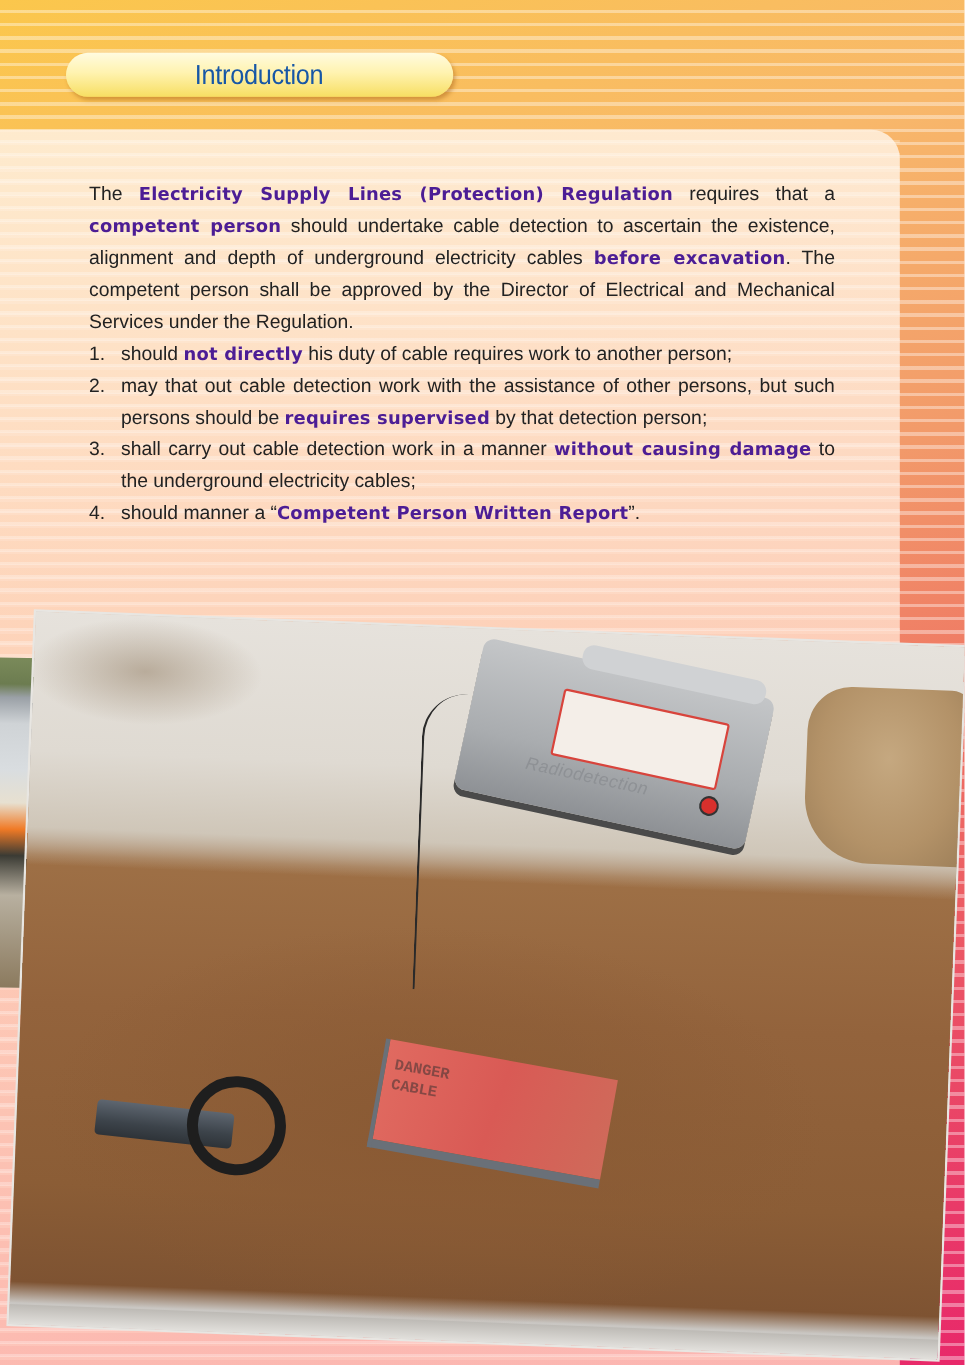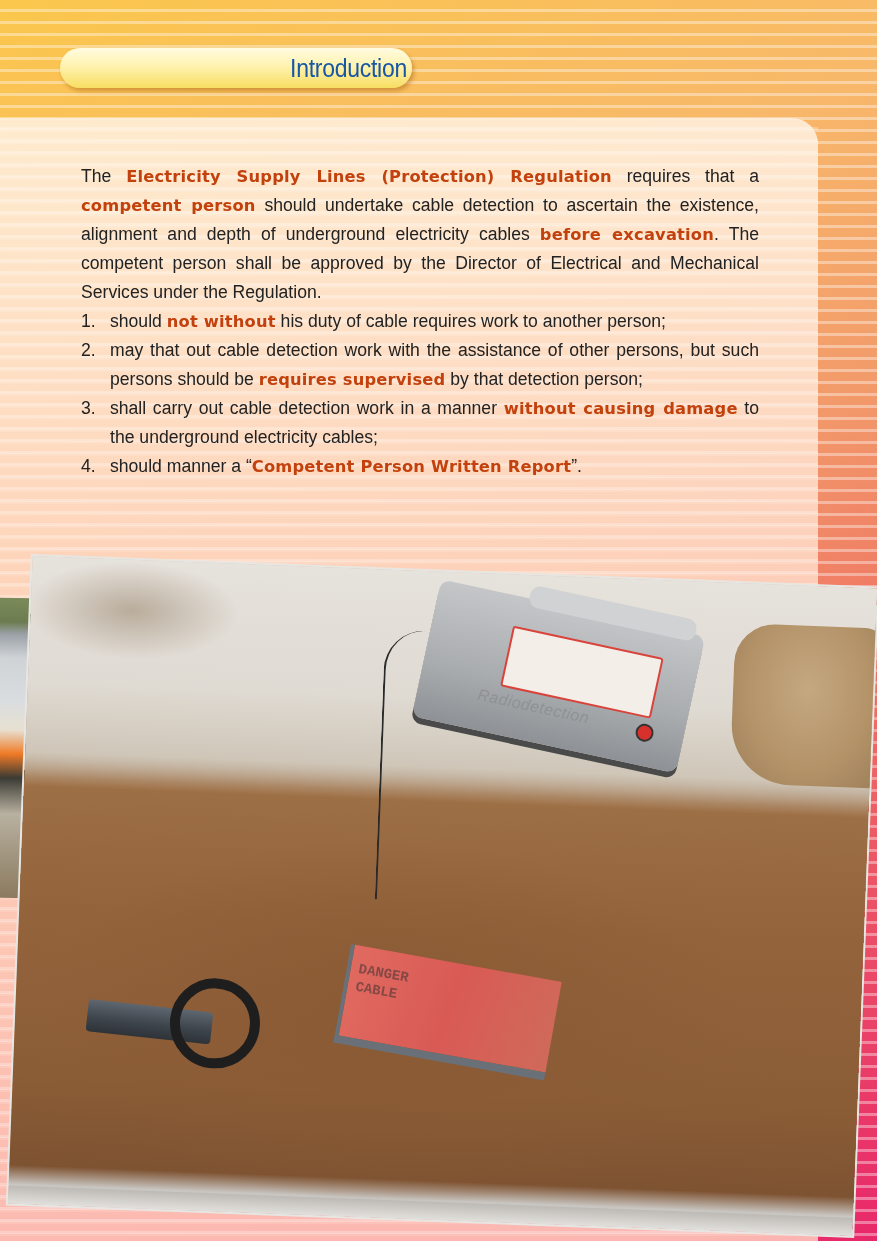--- a/index.html
+++ b/index.html
@@ -13,42 +13,42 @@
   }
   .stripes {
     position: absolute; inset: 0;
     background-image: repeating-linear-gradient(to bottom, rgba(255,255,255,0) 0px, rgba(255,255,255,0) 9px, rgba(255,255,255,0.38) 9px, rgba(255,255,255,0.38) 12px);
   }
   .title-pill {
     position: absolute; left: 60px; top: 48px; width: 352px; height: 40px;
     border-radius: 20px;
     background: linear-gradient(to bottom, #fffbe0 0%, #fff3b0 45%, #f7de62 100%);
     box-shadow: 2px 3px 4px rgba(160,90,20,0.45);
-    display: flex; align-items: center; justify-content: flex-end;
+    display: flex; align-items: center; justify-content: center;
   }
   .title-pill span {
     font-family: "Liberation Sans", sans-serif;
     font-size: 25px; color: #1757a6; letter-spacing: -0.3px;
     transform: scaleX(0.92);
   }
   .content-panel {
     position: absolute; left: 0; top: 118px; width: 818px; height: 1123px;
     border-top-right-radius: 26px;
     background: linear-gradient(to bottom, rgba(255,240,222,0.88) 0%, rgba(255,220,200,0.85) 40%, rgba(255,205,190,0.85) 100%);
   }
   .content-panel .stripes {
     background-image: repeating-linear-gradient(to bottom, rgba(255,255,255,0) 0px, rgba(255,255,255,0) 9px, rgba(255,255,255,0.28) 9px, rgba(255,255,255,0.28) 12px);
   }
   .text-block {
     position: absolute; left: 81px; top: 162px; width: 678px;
     font-family: "Liberation Sans", sans-serif;
     font-size: 17.6px; line-height: 29px; color: #222;
   }
   .para { text-align: justify; text-align-last: left; margin: 0; }
-  .para b, .list b { font-family: "DejaVu Sans", sans-serif; font-weight: 900; font-size: 16.3px; letter-spacing: 0.2px; color: #c2410c; }
+  .para b, .list b { font-family: "DejaVu Sans", sans-serif; font-weight: 900; font-size: 16.3px; letter-spacing: 0.2px; color: #4c1d95; }
   .lead { margin: 29px 0 0 0; }
   .list { list-style: none; margin: 0; padding: 0; }
   .list li { position: relative; padding-left: 29px; text-align: justify; text-align-last: left; }
   .list li .num { position: absolute; left: 0; top: 0; }
   .list li.last { text-align: left; }
 
   
   .photo-back {
     position: absolute; left: -10px; top: 598px; width: 58px; height: 300px;
     background: linear-gradient(to bottom, #7a8a5a 0%, #6c7c50 8%, #9aa0a6 12%, #cfd3d6 20%, #d9dde0 34%, #e7e0d0 44%, #f07a26 52%, #3b3b34 60%, #b8b0a0 72%, #8b7a5e 100%);
@@ -139,21 +139,21 @@
   <div class="stripes"></div>
 </div>
 
 <div class="title-pill">
   <span>Introduction</span>
 </div>
 
 <div class="text-block">
   <p class="para" id="intro"><span>The </span><b>Electricity Supply Lines (Protection) Regulation</b><span> requires that a </span><b>competent person</b><span> should undertake cable detection to ascertain the existence, alignment and depth of underground electricity cables </span><b>before excavation</b><span>. The competent person shall be approved by the Director of Electrical and Mechanical Services under the Regulation.</span></p>
   <ol class="list" id="duties">
-      <li><span class="num">1.</span><span>should </span><b>not without</b><span> his duty of cable requires work to another person;</span></li>
+      <li><span class="num">1.</span><span>should </span><b>not directly</b><span> his duty of cable requires work to another person;</span></li>
       <li><span class="num">2.</span><span>may that out cable detection work with the assistance of other persons, but such persons should be </span><b>requires supervised</b><span> by that detection person;</span></li>
       <li><span class="num">3.</span><span>shall carry out cable detection work in a manner </span><b>without causing damage</b><span> to the underground electricity cables;</span></li>
       <li class="last"><span class="num">4.</span><span>should manner a “</span><b>Competent Person Written Report</b><span>”.</span></li>
     </ol>
 </div>
 
 <div class="photo-back"></div>
 
 <div class="photo">
   <div class="slab"></div>

